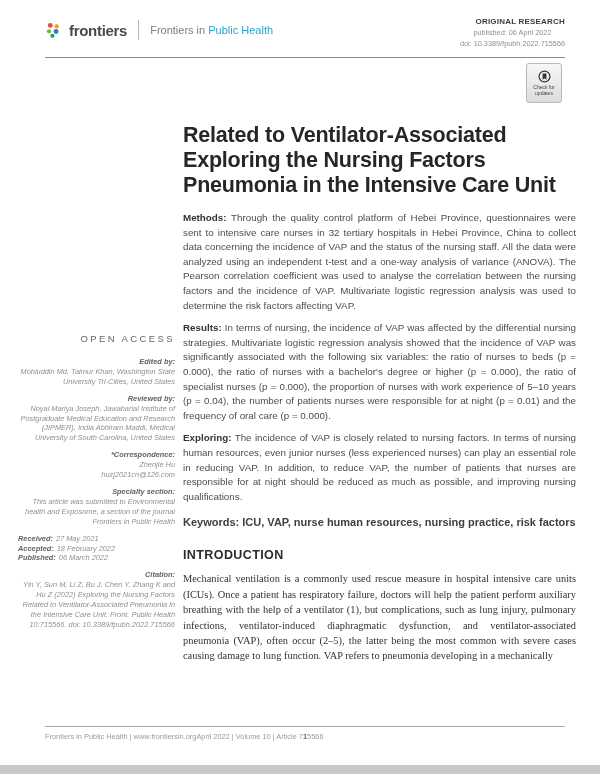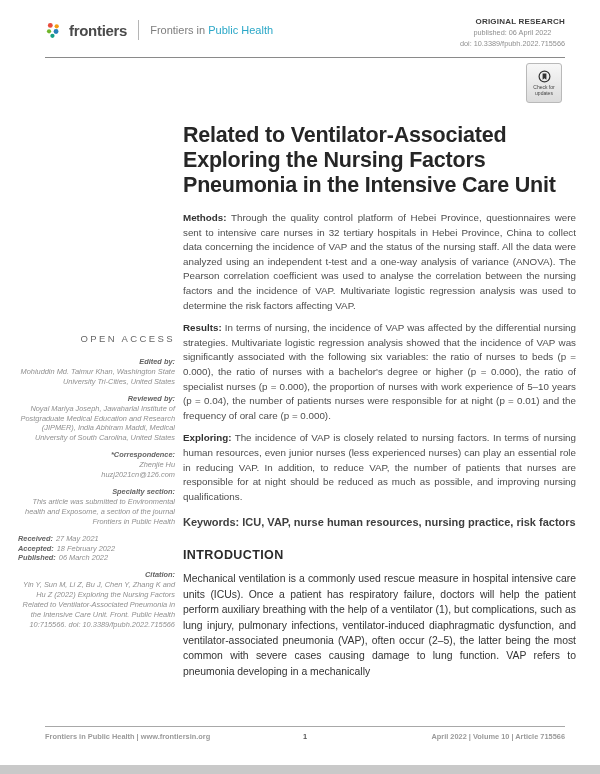--- a/index.html
+++ b/index.html
@@ -41,27 +41,27 @@
   .title{font-size:21.5px;font-weight:bold;line-height:25px;color:#262626;letter-spacing:-0.2px;}
   .authors{margin-top:13px;font-size:10px;font-weight:bold;font-style:italic;color:#333;}
   .affiliation{margin-top:7px;font-size:7.6px;font-style:italic;color:#8a8a8a;}
   .abstract{margin-top:13px;}
   .abs-para{margin:0 0 8px 0;font-size:9.8px;line-height:14.6px;color:#4d4d4d;
             text-align:justify;}
   .abs-label{font-weight:bold;color:#333;}
   .keywords{margin-top:12px;font-size:11px;color:#3f3f3f;font-weight:bold;}
   .intro-heading{margin-top:20px;font-size:12.5px;font-weight:bold;color:#2b2b2b;
                  letter-spacing:0.4px;}
-  .intro-text{margin-top:9px;font-family:Liberation Sans, sans-serif;font-size:10.4px;
+  .intro-text{margin-top:9px;font-family:Liberation Serif, serif;font-size:10.4px;
               line-height:15.4px;color:#333;text-align:justify;}
 
   
   .footer-rule{position:absolute;top:726px;left:45px;right:35px;height:1px;background:#a8a8a8;}
   .footer{position:absolute;top:732px;left:45px;right:35px;display:flex;
-          justify-content:space-between;font-size:7.4px;color:#9a9a9a;font-weight:bold;}
+          justify-content:flex-start;font-size:7.4px;color:#9a9a9a;}
   .page-num{color:#555;position:absolute;left:50%;transform:translateX(-50%);}
   .bottom-strip{position:absolute;bottom:0;left:0;width:100%;height:9px;background:#c9c9c9;}
 </style>
 </head>
 <body>
 
 <div class="page">
 
   <div class="header">
     <div class="logo-group">

